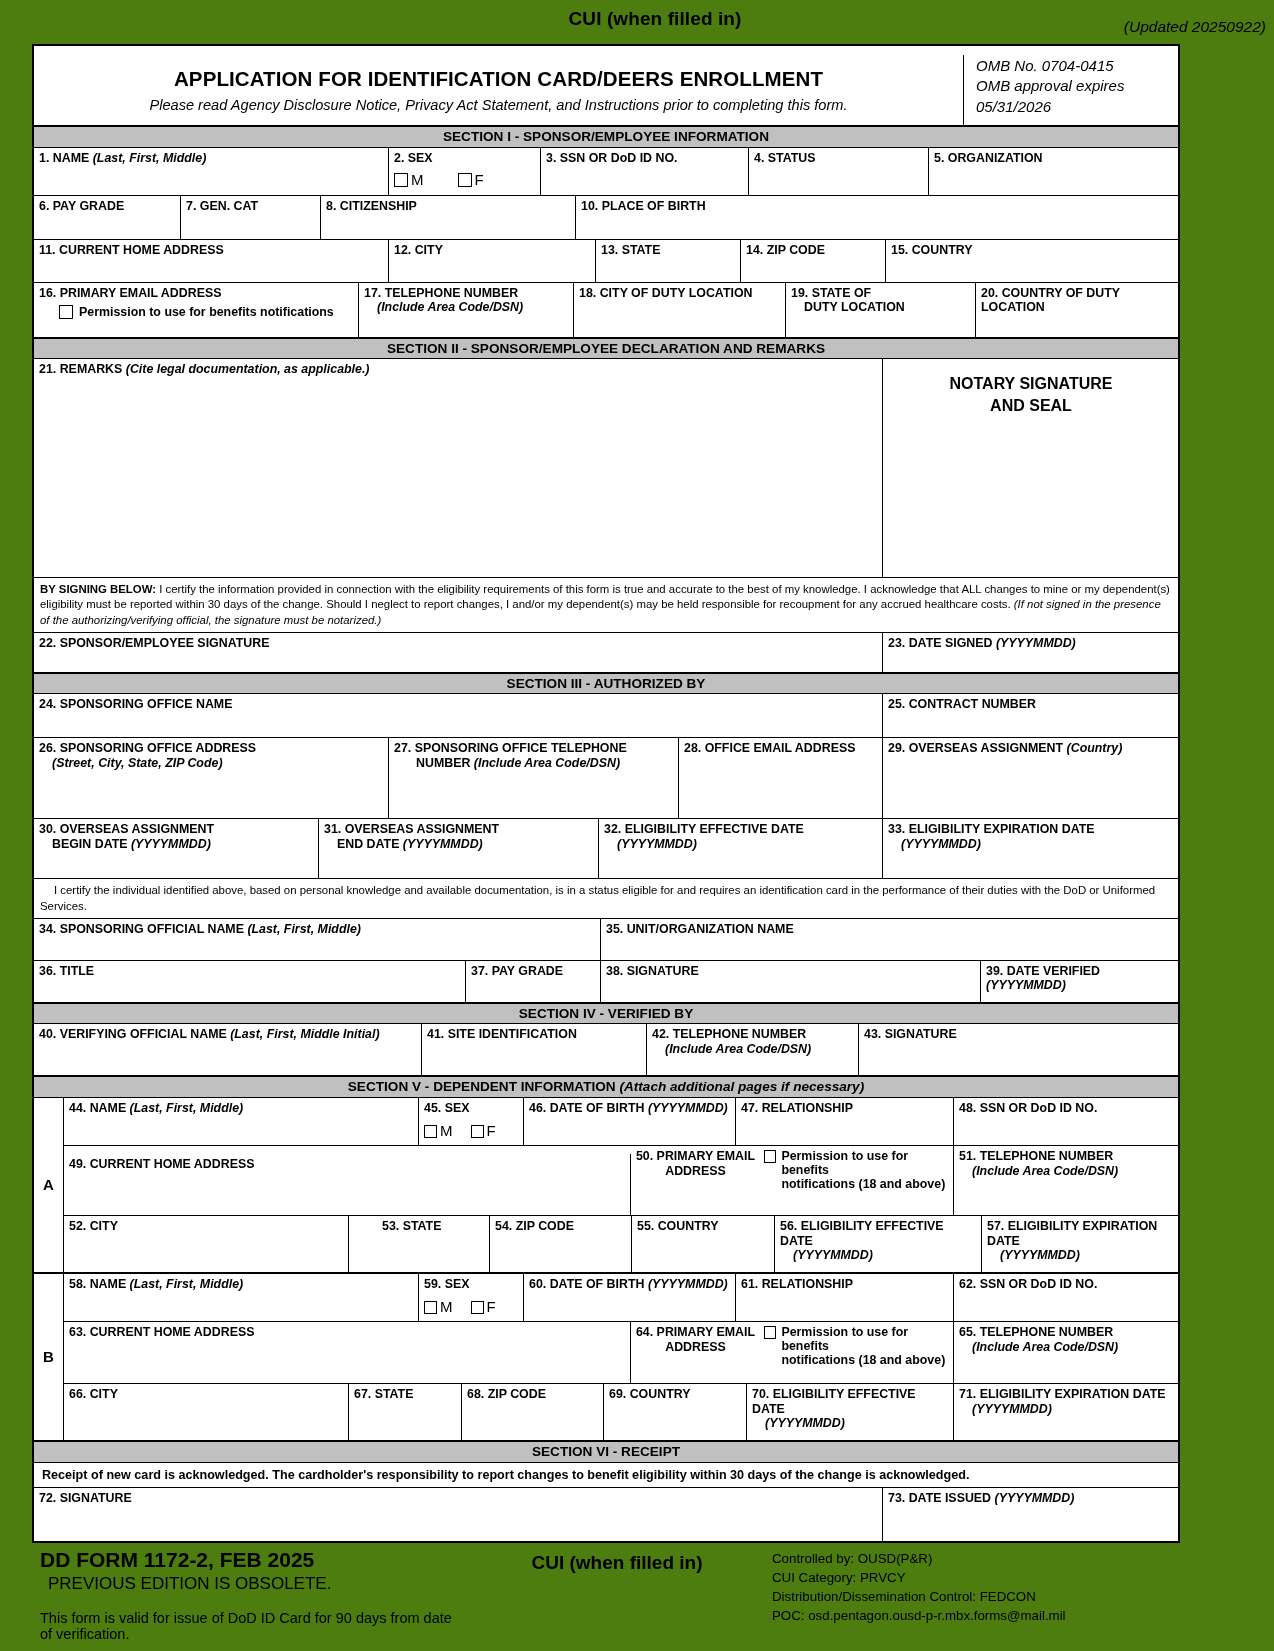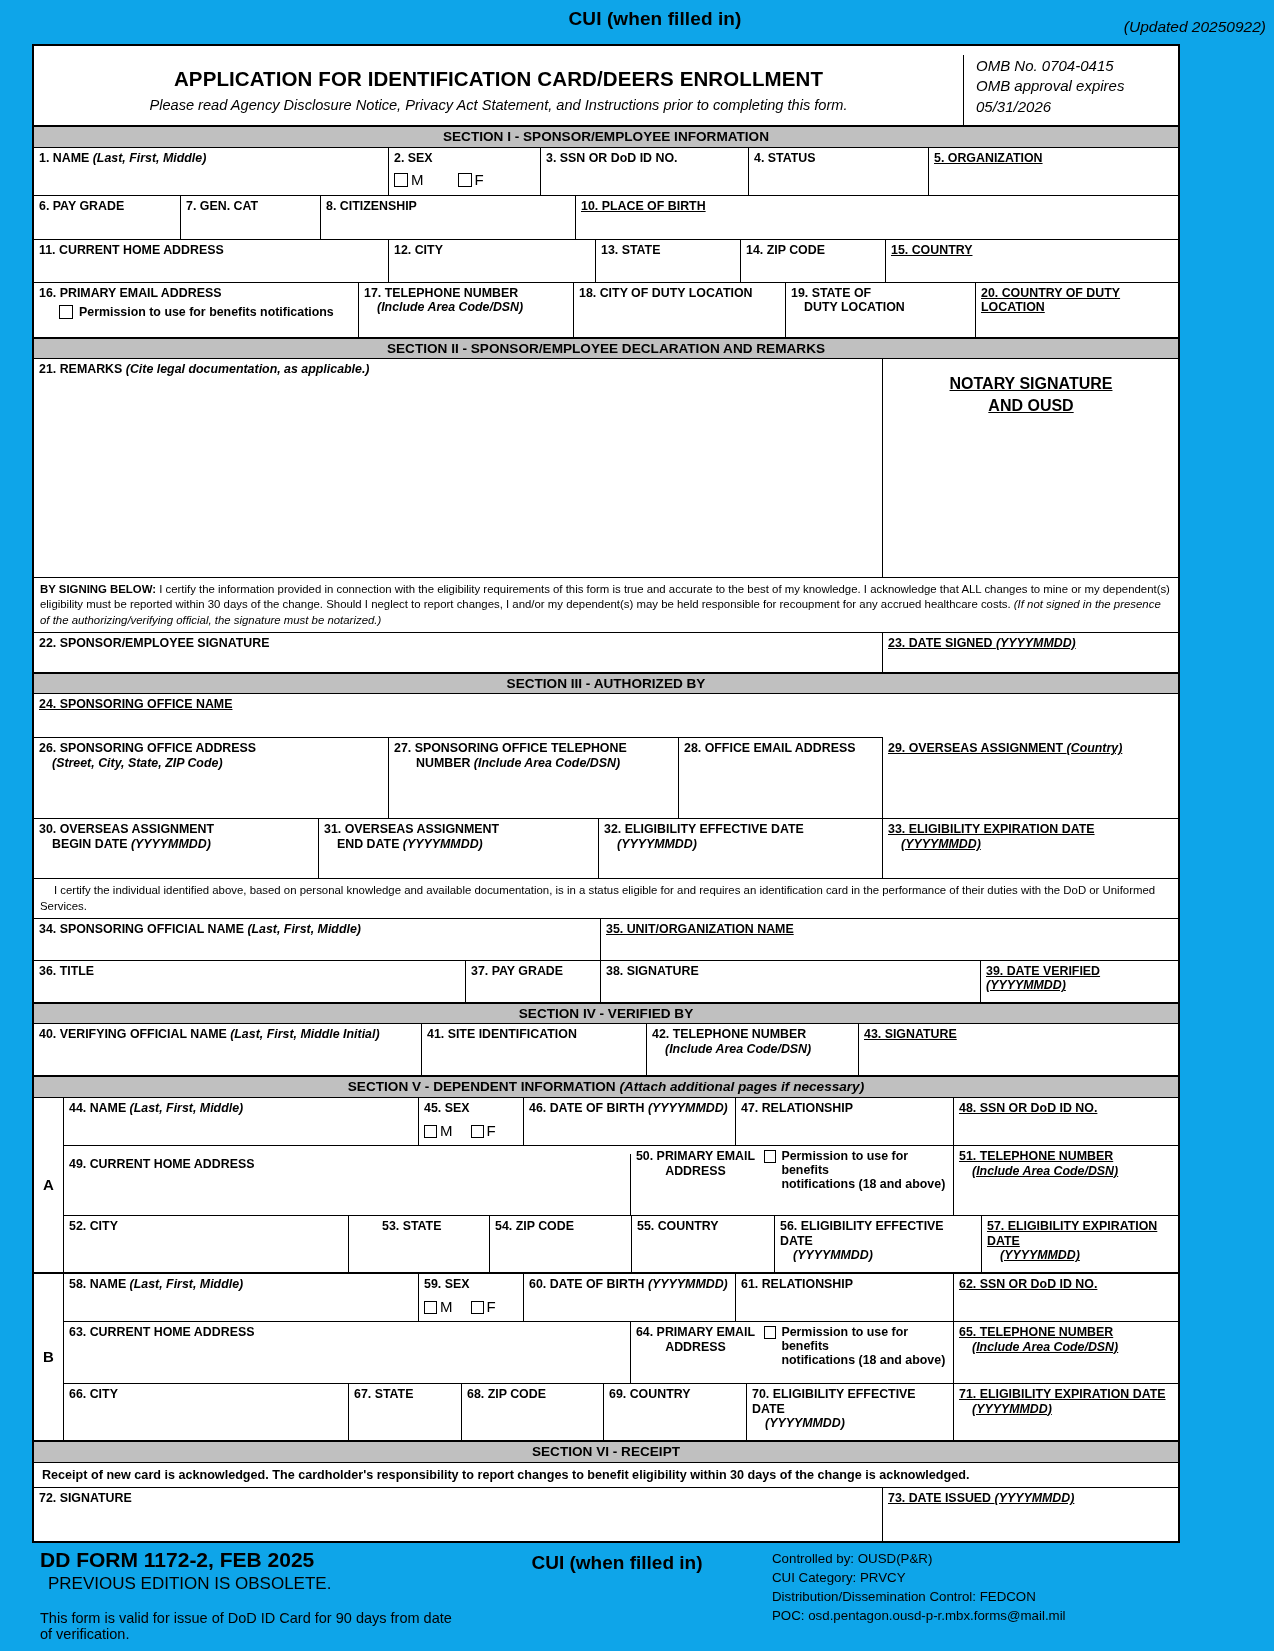--- a/index.html
+++ b/index.html
@@ -7,21 +7,21 @@
     margin: 0; padding: 0;
     background: #ffffff;
     font-family: "Liberation Sans", sans-serif;
     color: #000;
   }
   #page {
     position: relative;
     width: 1274px;
     height: 1651px;
     margin: 0 auto;
-    background: #0ea5e9;
+    background: #4d7c0f;
     padding-left: 36px;
   }
 
   
   .topbar { position: relative; height: 44px; }
   .cui-top {
     position: absolute; left: 0; right: 0; top: 8px;
     text-align: center;
     font-size: 19px; font-weight: bold; letter-spacing: .1px;
   }
@@ -40,21 +40,21 @@
   }
 
   .row { display: flex; width: 100%; }
   .cell {
     border-right: 1px solid #000;
     border-bottom: 1px solid #000;
     padding: 3px 4px 0 5px;
     position: relative;
     overflow: hidden;
   }
-  .cell:last-child { border-right: none; text-decoration: underline; }
+  .cell:last-child { border-right: none; }
   .row.nob > .cell { border-bottom: none; }
 
   .lbl { font-size: 12.4px; font-weight: bold; line-height: 1.18; }
   .lbl .it { font-style: italic; font-weight: bold; }
   .sub { font-size: 12.4px; font-weight: bold; font-style: italic; }
   .ind { display: block; padding-left: 13px; }
   .ind2 { display: block; padding-left: 22px; }
 
   
   .secbar {
@@ -246,21 +246,21 @@
 
     <div class="secbar">SECTION II - SPONSOR/EMPLOYEE DECLARATION AND REMARKS</div>
 
     <div class="row">
       <div class="cell" style="width:849px;height:219px;">
         <div class="lbl"><span>21. REMARKS </span><span class="it">(Cite legal documentation, as applicable.)</span></div>
       </div>
       <div class="cell" style="flex:1;text-align:center;padding-top:14px;">
         <div style="font-size:16px;font-weight:bold;line-height:1.35;">
           <div>NOTARY SIGNATURE</div>
-          <div>AND OUSD</div>
+          <div>AND SEAL</div>
         </div>
       </div>
     </div>
 
     <div class="para">
       <b>BY SIGNING BELOW:</b><span> I certify the information provided in connection with the eligibility requirements of this form is true and accurate to the best of my knowledge.  I acknowledge that ALL changes to mine or my dependent(s) eligibility must be reported within 30 days of the change.  Should I neglect to report changes, I and/or my dependent(s) may be held responsible for recoupment for any accrued healthcare costs. </span><i>(If not signed in the presence of the authorizing/verifying official, the signature must be notarized.)</i>
     </div>
 
     <div class="row">
       <div class="cell" style="width:849px;height:40px;">
@@ -269,20 +269,23 @@
       <div class="cell" style="flex:1;">
         <div class="lbl"><span>23. DATE SIGNED </span><span class="it">(YYYYMMDD)</span></div>
       </div>
     </div>
 
     <div class="secbar">SECTION III - AUTHORIZED BY</div>
 
     <div class="row">
       <div class="cell" style="width:849px;height:44px;">
         <div class="lbl">24. SPONSORING OFFICE NAME</div>
+      </div>
+      <div class="cell" style="flex:1;">
+        <div class="lbl">25. CONTRACT NUMBER</div>
       </div>
     </div>
 
     <div class="row">
       <div class="cell" style="width:355px;height:81px;">
         <div class="lbl">26. SPONSORING OFFICE ADDRESS</div>
         <div class="sub ind">(Street, City, State, ZIP Code)</div>
       </div>
       <div class="cell" style="width:290px;">
         <div class="lbl">27. SPONSORING OFFICE TELEPHONE</div>

